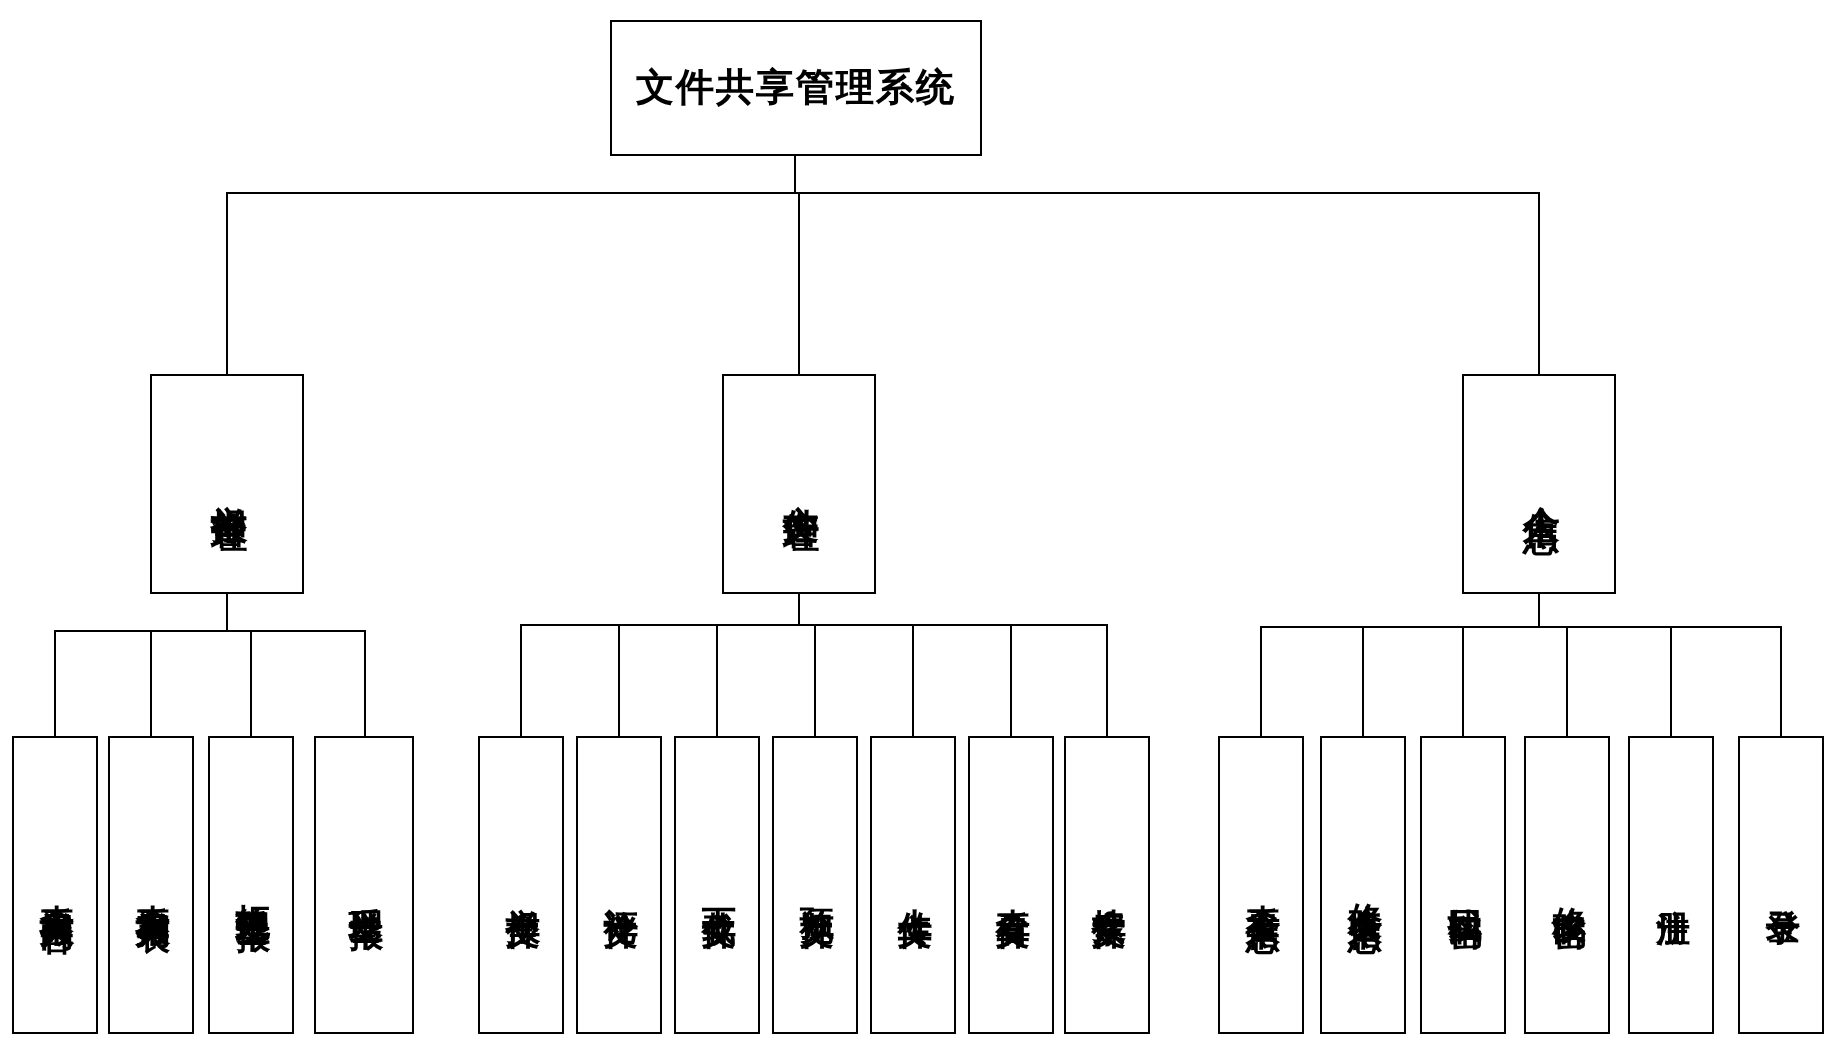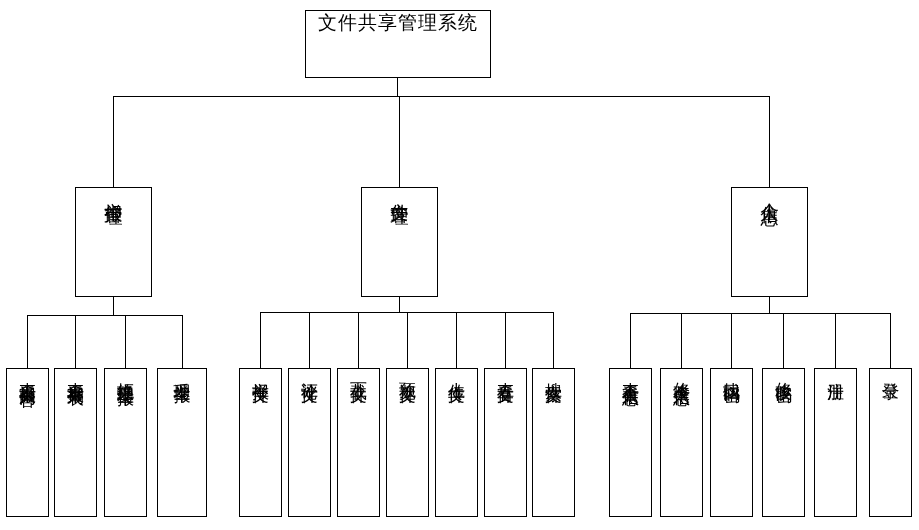--- a/index.html
+++ b/index.html
@@ -14,24 +14,25 @@
     background: #ffffff;
     font-family: "DejaVu Sans", "Liberation Sans", sans-serif;
     overflow: hidden;
   }
   .node {
     position: absolute;
     box-sizing: border-box;
     border: 1.6px solid #000000;
     background: #ffffff;
     display: flex;
-    align-items: flex-start;
+    align-items: center;
     justify-content: center;
     color: #000000;
     z-index: 2;
+    font-weight: bold;
   }
   .node-label {
     display: block;
     text-align: center;
     line-height: 1.16;
     color: #000000;
   }
   
   .node.root .node-label {
     font-size: 19px;

